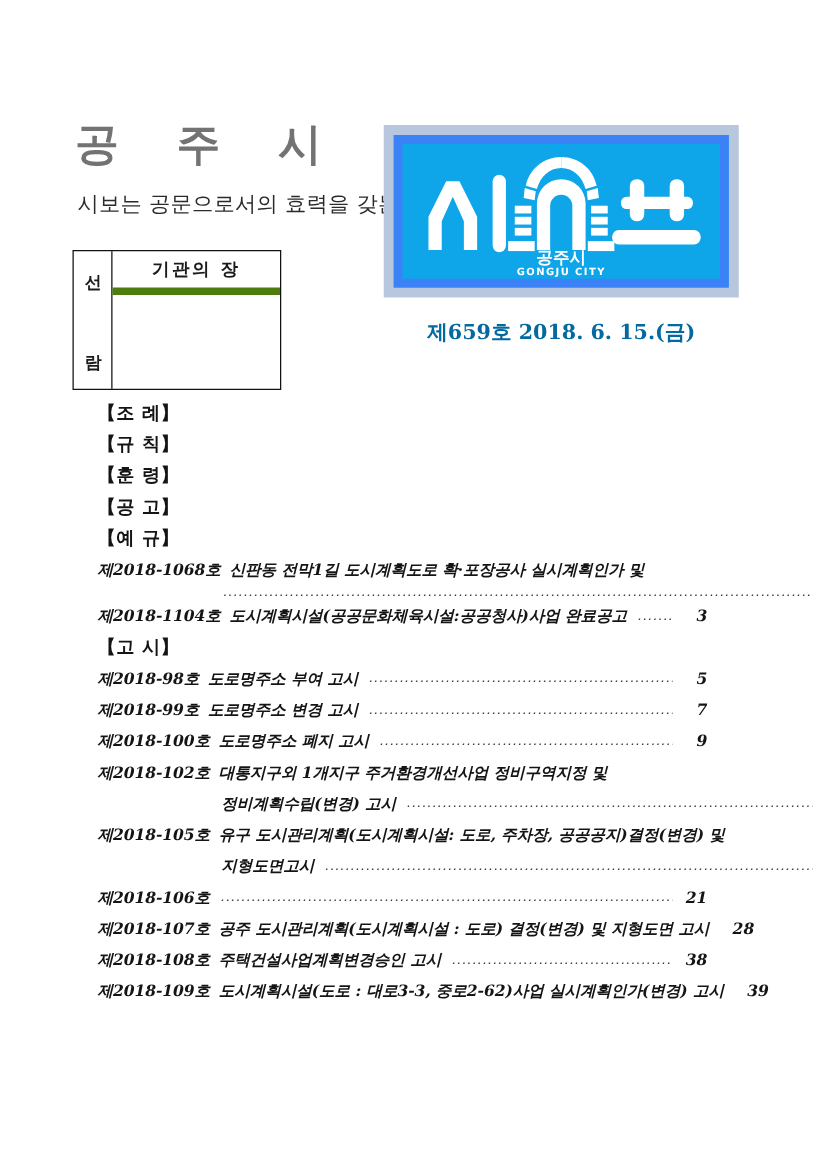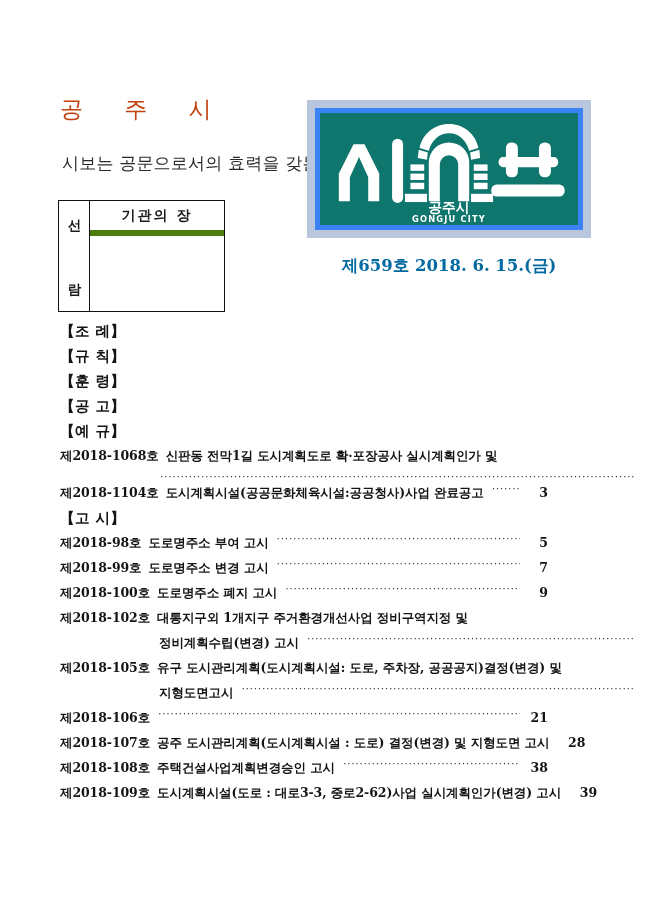--- a/index.html
+++ b/index.html
@@ -21,24 +21,24 @@
     position: absolute;
     left: 0; top: 0;
     width: 650px;
     height: 320px;
   }
 
   .city-title {
     position: absolute;
     left: 60px;
     top: 98px;
-    font-size: 23px;
-    font-weight: normal;
+    font-size: 35px;
+    font-weight: bold;
     letter-spacing: 17px;
-    color: #c2410c;
+    color: #737373;
     font-family: "DejaVu Serif", "Liberation Serif", serif;
     white-space: nowrap;
     line-height: 1;
   }
 
   .tagline {
     position: absolute;
     left: 62px;
     top: 152px;
     font-size: 17px;
@@ -112,23 +112,23 @@
     top: 100px;
     width: 284px;
     height: 138px;
     background: #b8c6de;
     padding: 8px;
     box-sizing: border-box;
   }
   .logo-inner {
     width: 100%;
     height: 100%;
-    border: 5px solid #3b82f6;
-    box-sizing: border-box;
-    background: #0f766e;
+    border: 7px solid #3b82f6;
+    box-sizing: border-box;
+    background: #0ea5e9;
     position: relative;
     overflow: hidden;
   }
   .logo-svg { display: block; width: 100%; height: 100%; }
 
   
   .issue-line {
     position: absolute;
     left: 307px;
     top: 255px;
@@ -139,20 +139,21 @@
     color: #0369a1;
     white-space: nowrap;
   }
 
   
   .contents {
     position: absolute;
     left: 0;
     top: 318px;
     width: 596px;
+    padding-left: 18px;
   }
 
   .section-head {
     font-size: 14.5px;
     font-weight: bold;
     color: #141414;
     margin-left: 60px;
     margin-top: 0;
     margin-bottom: 0;
     height: 25px;
@@ -164,22 +165,23 @@
   .entry {
     margin-left: 60px;
     margin-right: 48px;
     font-size: 12.5px;
     color: #141414;
     line-height: 25px;
     white-space: nowrap;
   }
   .entry-row {
     display: flex;
-    align-items: flex-start;
+    align-items: center;
     width: 100%;
+    font-style: italic;
   }
   .entry-row.indent {
     padding-left: 92px;
   }
   .entry-no {
     flex: none;
     font-weight: bold;
     letter-spacing: -0.1px;
   }
   .entry-title {

